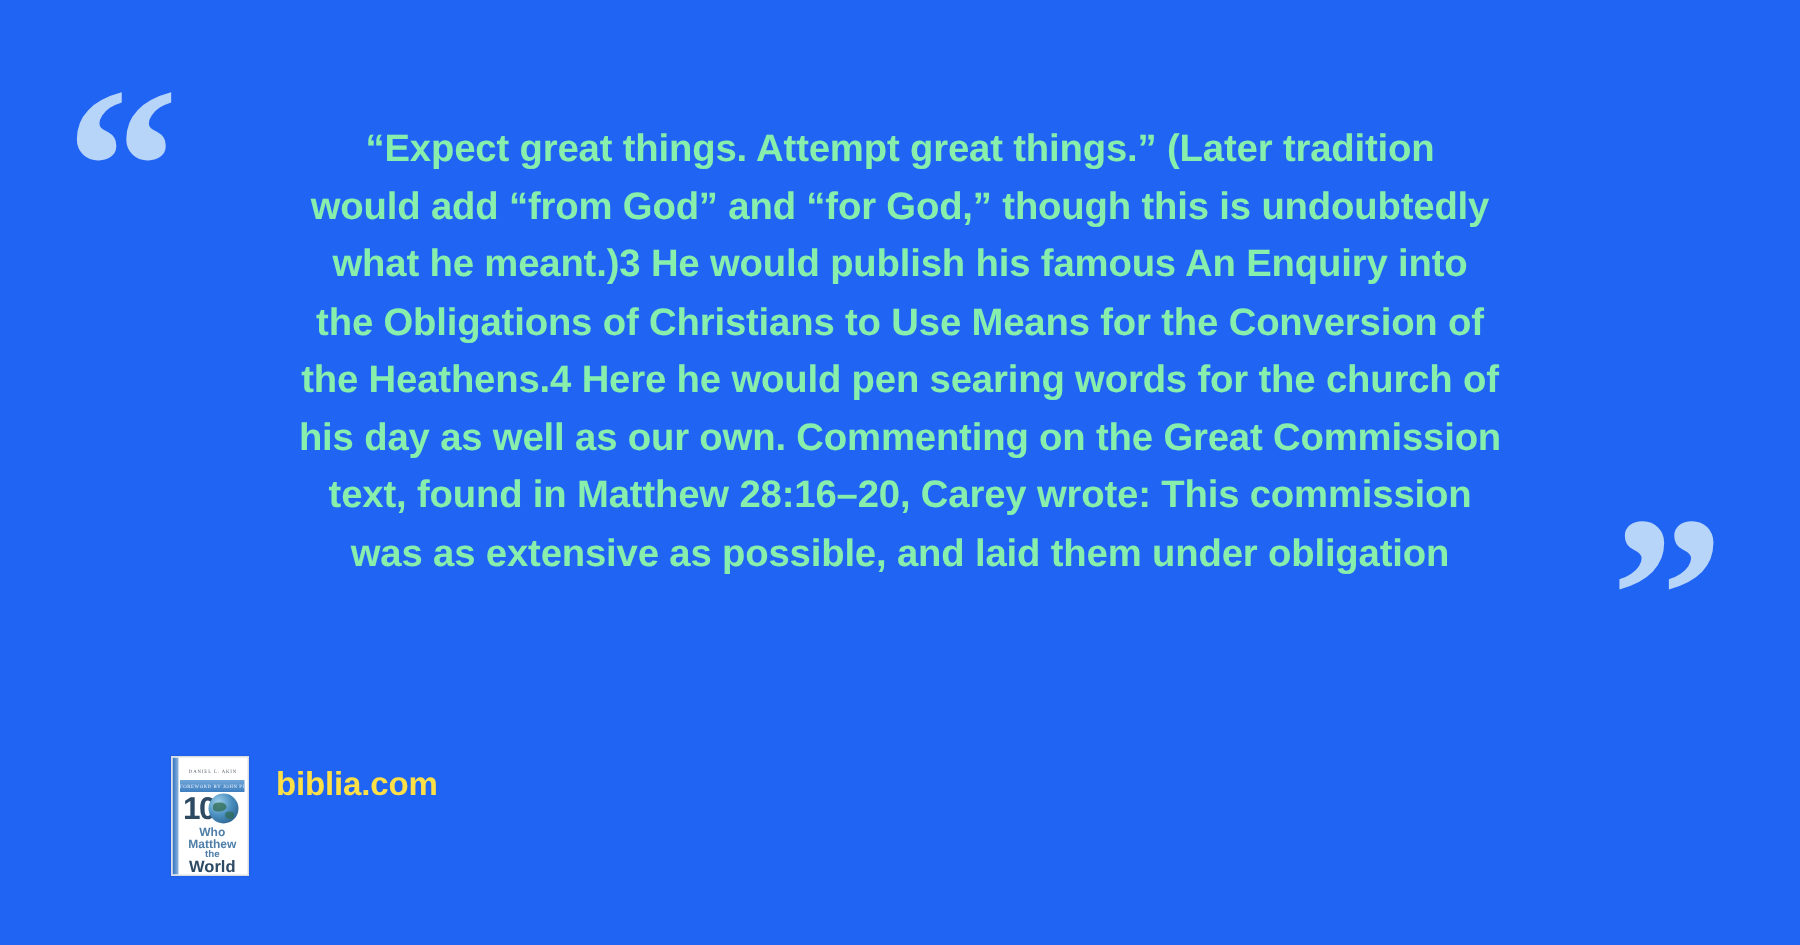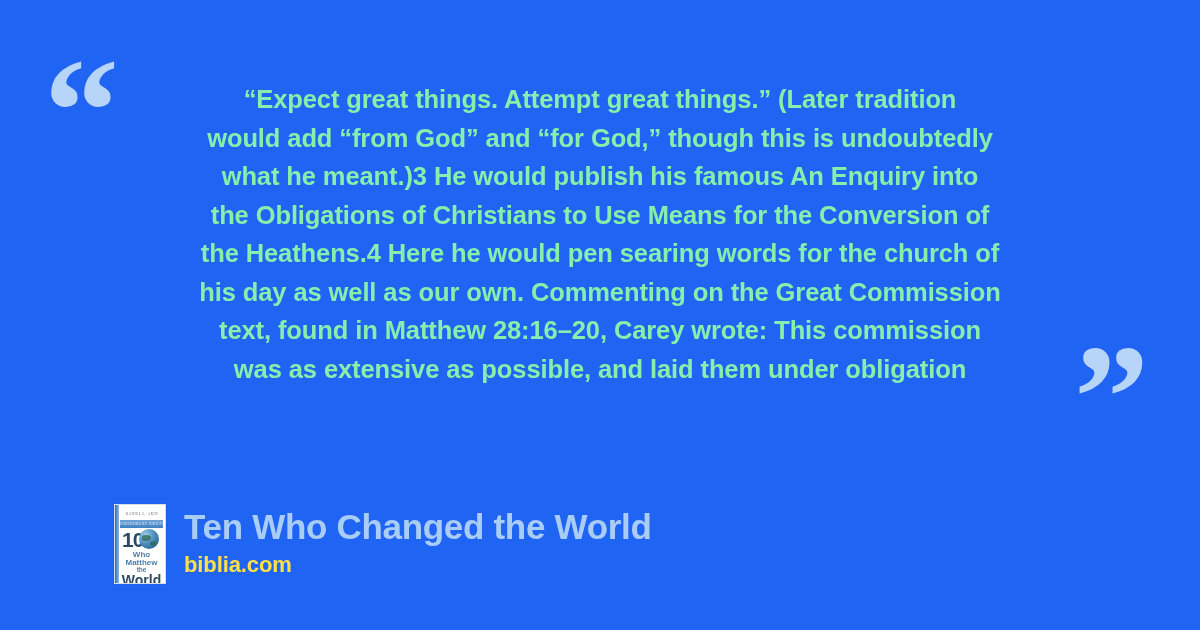--- a/index.html
+++ b/index.html
@@ -186,21 +186,21 @@
     color: #4f7fa8;
     font-family: "Liberation Sans", sans-serif;
     font-weight: 700;
     line-height: 1.02;
     text-shadow: 0 0.5px 0 rgba(255,255,255,0.7);
   }
 
   .book-sub-1 { top: 46px; font-size: 8px; }
   .book-sub-2 { top: 54px; font-size: 8px; }
   .book-sub-3 { top: 62px; font-size: 6.5px; }
-  .book-sub-4 { top: 68px; font-size: 14px; color: #2e4a63; }
+  .book-sub-4 { top: 68px; font-size: 11px; color: #2e4a63; }
 
   .footer-text {
     display: flex;
     flex-direction: column;
     justify-content: flex-start;
     padding-top: 2px;
   }
 
   .book-title {
     color: #a9cdf7;
@@ -252,19 +252,18 @@
       </div>
       <div class="book-ten">10</div>
       <div class="book-globe"></div>
       <div class="book-sub book-sub-1">Who</div>
       <div class="book-sub book-sub-2">Matthew</div>
       <div class="book-sub book-sub-3">the</div>
       <div class="book-sub book-sub-4">World</div>
     </div>
 
     <div class="footer-text">
-      <div class="book-title">Ten Who Changed the World</div>
       <div class="site-url">biblia.com</div>
     </div>
 
   </div>
 
 </div>
 
 </body></html>

